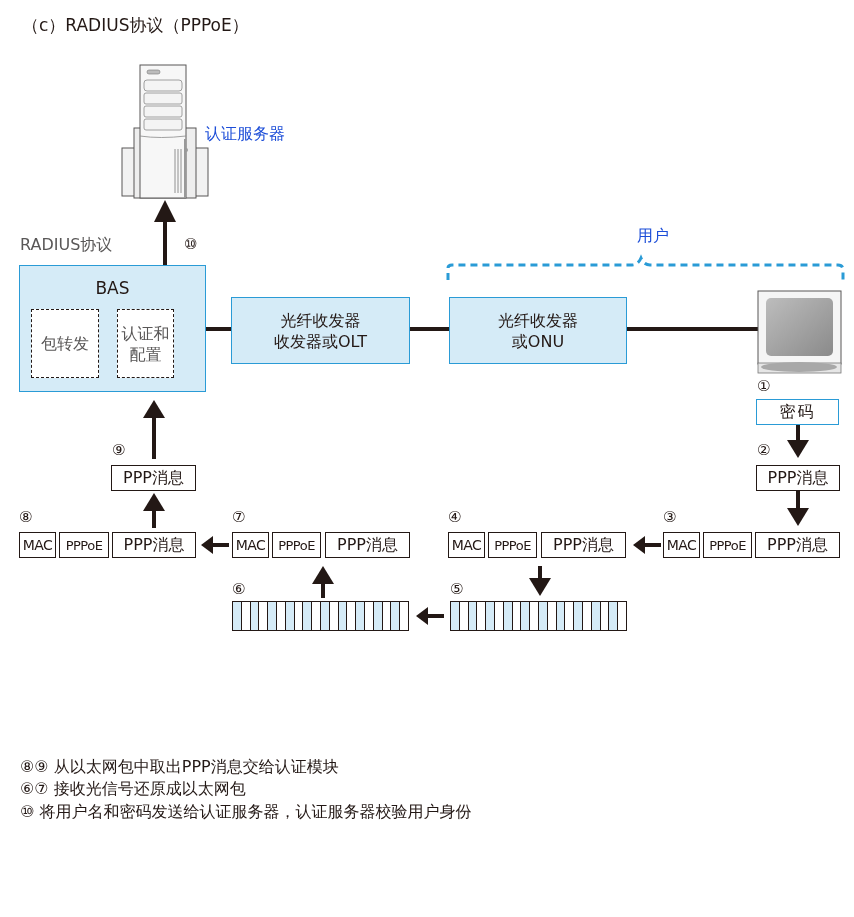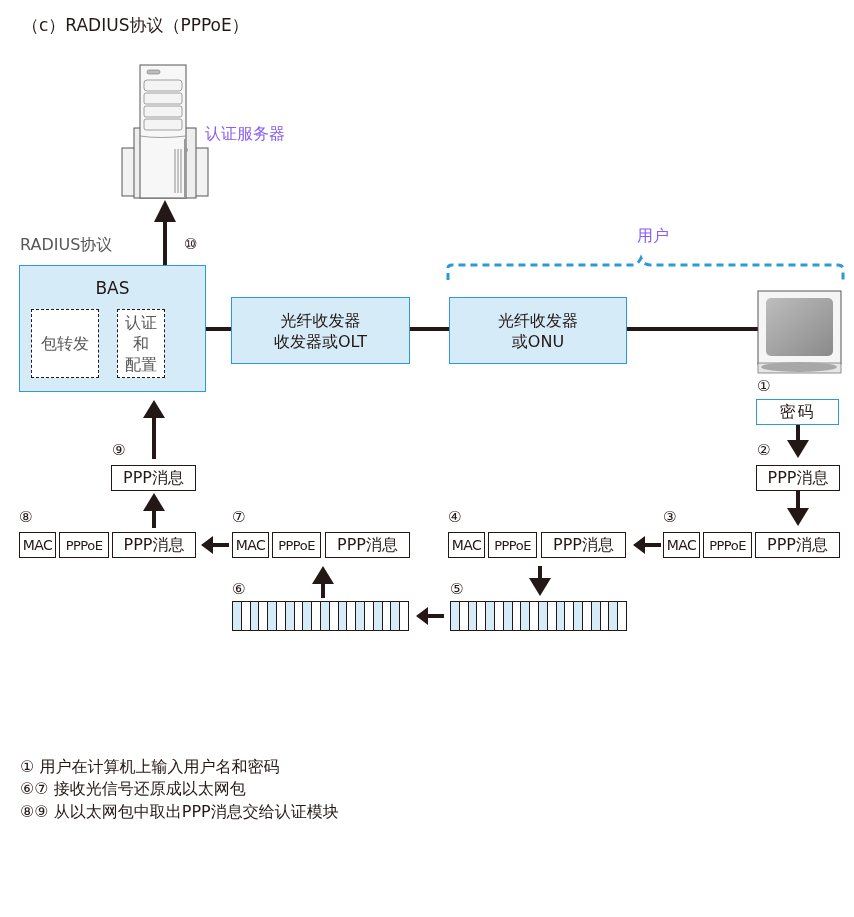--- a/index.html
+++ b/index.html
@@ -1,20 +1,20 @@
 <!DOCTYPE html>
 <html><head>
 <meta charset="utf-8">
 <style>
   * { box-sizing: border-box; margin: 0; padding: 0; }
   body { width: 854px; height: 917px; background: #ffffff; position: relative; overflow: hidden;
          font-family: "DejaVu Sans", "Liberation Sans", sans-serif; color: #231815; }
   .abs { position: absolute; }
   .title { left: 22px; top: 14px; font-size: 17px; color: #231815; white-space: nowrap; }
-  .label { font-size: 16px; white-space: nowrap; color: #8b5cf6; }
+  .label { font-size: 16px; white-space: nowrap; color: #1d4ed8; }
   .blue-box { background: #d5ebf7; border: 1.5px solid #2a9bd6; display: flex; flex-direction: column;
               align-items: center; justify-content: center; font-size: 16px; line-height: 21px; text-align: center; color: #231815; }
   .dashed-box { border: 1.5px dashed #231815; background: #fff; display: flex; align-items: center; justify-content: center;
                 text-align: center; font-size: 16px; line-height: 21px; color: #595757; }
   .hline { background: #231815; height: 4px; }
   .vline { background: #231815; width: 4px; }
   .num { font-size: 15px; color: #231815; white-space: nowrap; }
   .cell { border: 1.2px solid #231815; background: #fff; height: 26px; display: flex; align-items: center; justify-content: center;
           font-size: 16px; white-space: nowrap; color: #231815; }
   .cell.narrow { font-size: 13px; letter-spacing: -0.5px; }
@@ -55,21 +55,21 @@
     <polygon points="11,0 22,22 0,22" fill="#231815"></polygon>
   </svg>
 <div class="abs num" style="left:184px; top:235px;">⑩</div>
 
 <div class="abs label" style="left:20px; top:235px; color:#595757;">RADIUS协议</div>
 
 <div class="abs blue-box" style="left:19px; top:265px; width:187px; height:127px; justify-content:flex-start;">
   <div style="margin-top:12px; font-size:17px;">BAS</div>
 </div>
 <div class="abs dashed-box" style="left:31px; top:309px; width:68px; height:69px;">包转发</div>
-<div class="abs dashed-box" style="left:117px; top:309px; width:48px; height:69px; white-space:pre-line;">认证和
+<div class="abs dashed-box" style="left:117px; top:309px; width:57px; height:69px; white-space:pre-line;">认证和
 配置</div>
 
 <div class="abs hline" style="left:206px; top:327px; width:26px;"></div>
 <div class="abs hline" style="left:409px; top:327px; width:41px;"></div>
 <div class="abs hline" style="left:626px; top:327px; width:134px;"></div>
 
 <div class="abs blue-box" style="left:231px; top:297px; width:179px; height:67px;">
   <div>光纤收发器</div>
   <div>收发器或OLT</div>
 </div>
@@ -211,16 +211,16 @@
 
 <div class="abs num" style="left:112px; top:441px;">⑨</div>
 <div class="abs cell" style="left:111px; top:465px; width:85px;">PPP消息</div>
 
 <svg style="left:143px; top:400px;" width="22" height="18">
     <polygon points="11,0 22,18 0,18" fill="#231815"></polygon>
   </svg>
 <div class="abs vline" style="left:152px; top:416px; height:43px;"></div>
 
 <div class="abs legend">
-  <div>① 用户在计算机上输入用户名和密码</div>
+  <div>⑧⑨ 从以太网包中取出PPP消息交给认证模块</div>
   <div>⑥⑦ 接收光信号还原成以太网包</div>
-  <div>⑧⑨ 从以太网包中取出PPP消息交给认证模块</div>
+  <div>⑩ 将用户名和密码发送给认证服务器，认证服务器校验用户身份</div>
 </div>
 
 </body></html>

